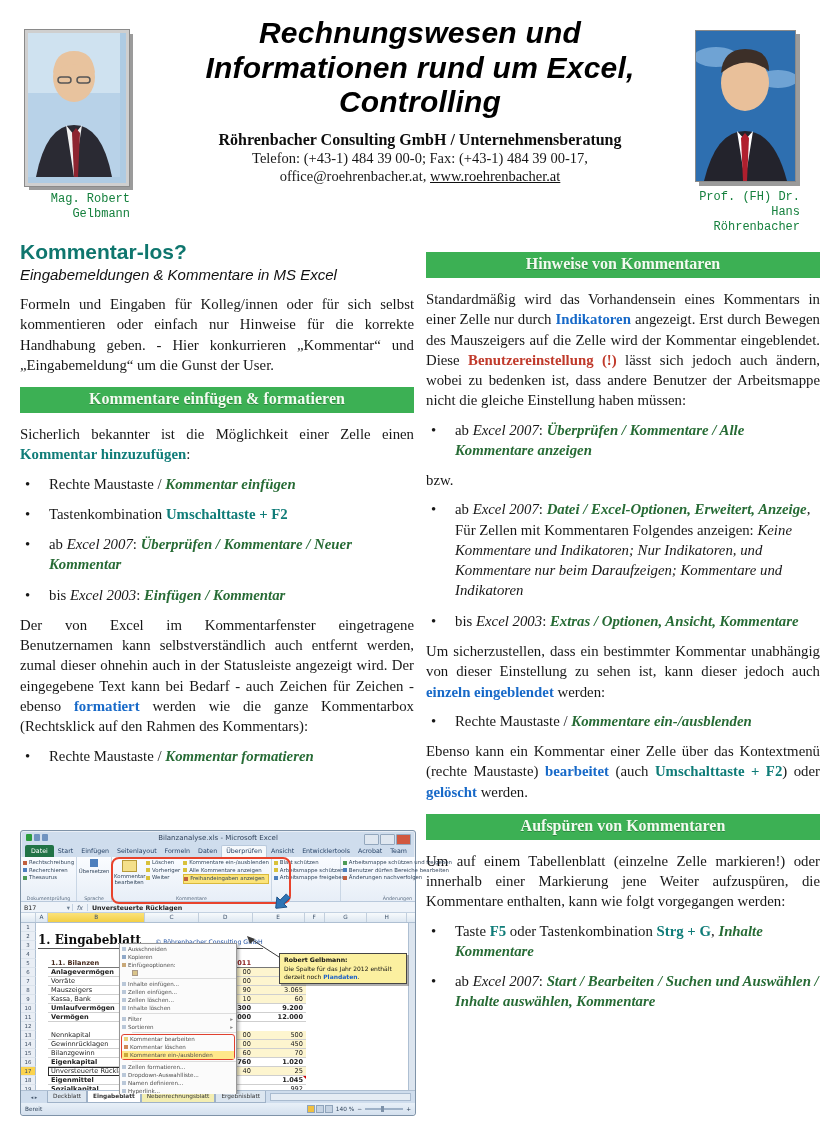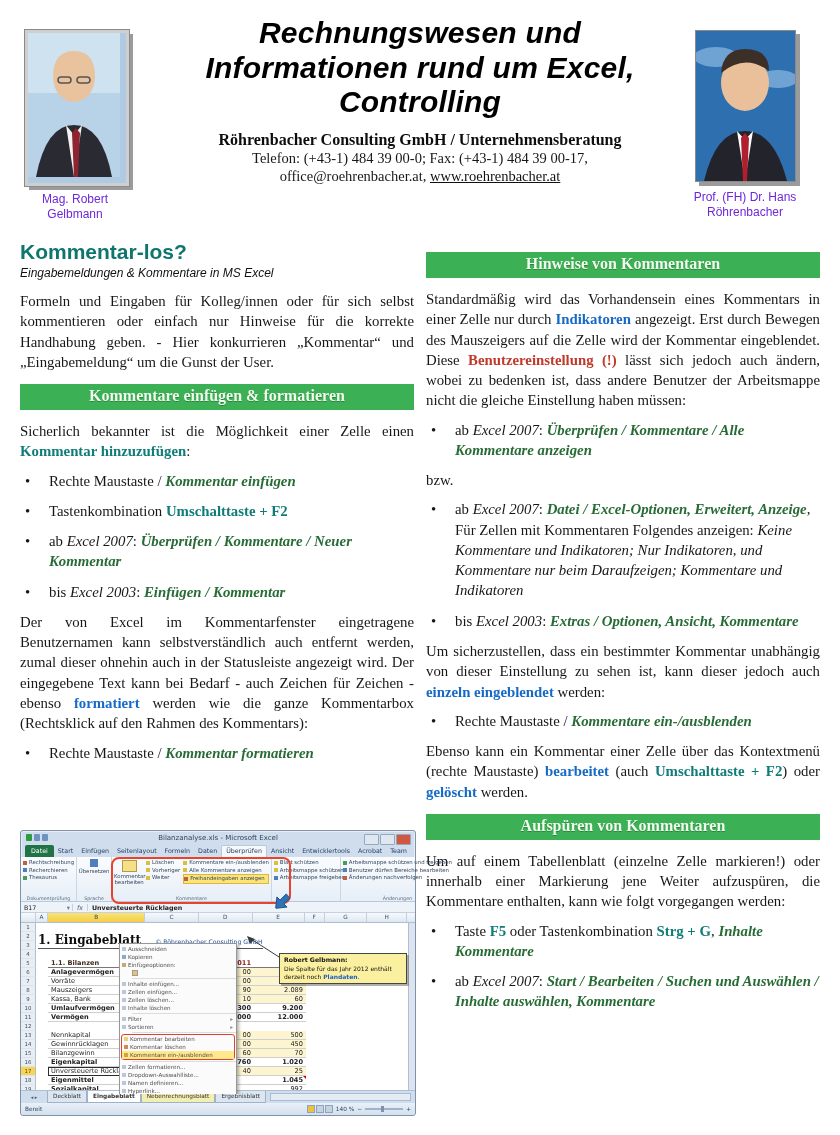--- a/index.html
+++ b/index.html
@@ -4,38 +4,38 @@
 <style>
   html,body{margin:0;padding:0;background:#ffffff;}
   .page{position:relative;width:840px;height:1135px;background:#fff;overflow:hidden;
         font-family:"Liberation Serif",serif;color:#171717;}
 
   
   .photo-frame{position:absolute;border:1px solid #8a8a8a;box-shadow:4px 4px 0 #9b9b9b;background:#aecbe3;}
   .photo-frame.left{left:25px;top:30px;width:98px;height:150px;border:3px solid #cfcfcf;outline:1px solid #8a8a8a;}
   .photo-frame.right{left:695px;top:30px;width:99px;height:150px;}
   .photo-frame svg{display:block;}
-  .caption{position:absolute;width:110px;text-align:center;font-family:Liberation Sans, sans-serif;
-           font-size:12px;line-height:1.25;color:#6d28d9;}
+  .caption{position:absolute;width:110px;text-align:right;font-family:Liberation Mono, monospace;
+           font-size:12px;line-height:1.25;color:#15803d;}
   .caption.left{left:20px;top:192px;}
   .caption.right{left:690px;top:190px;}
 
   .header-center{position:absolute;left:138px;width:564px;top:16px;text-align:center;}
   .main-title{font-family:"Liberation Sans",sans-serif;font-style:italic;font-weight:bold;
               font-size:30px;line-height:1.15;color:#000;letter-spacing:.2px;}
   .company-line{margin-top:11px;font-weight:bold;font-size:16px;color:#0d0d0d;}
   .contact-line{margin-top:1px;font-size:14.5px;}
   .website{text-decoration:underline;color:#111;}
 
   
   .col{position:absolute;top:240px;width:394px;}
   .col-left{left:20px;}
   .col-right{left:426px;}
   .h1{font-family:"Liberation Sans",sans-serif;font-weight:bold;font-size:21px;margin:0;color:#0f766e;}
-  .h2{font-family:"Liberation Sans",sans-serif;font-style:italic;font-size:12px;margin:2px 0 11px;color:#111;}
+  .h2{font-family:"Liberation Sans",sans-serif;font-style:italic;font-size:15px;margin:2px 0 11px;color:#111;}
   .p{font-size:14.8px;line-height:1.37;text-align:justify;margin:0 0 9px;}
   .banner{background:#3CB054;color:#F2FBEF;font-weight:bold;font-size:16px;text-align:center;
           padding:3px 0 5px;margin:12px 0 11px;text-shadow:0 1px 0 rgba(0,0,0,.25);}
   .bl{display:flex;font-size:14.8px;line-height:1.37;margin:0 0 10px;text-align:left;}
   .bl::before{content:"•";width:24px;padding-left:5px;flex:none;}
   .bl .bt{flex:1;}
   .kw-teal{color:#0F7C78;font-weight:bold;}
   .kw-blue{color:#1769C8;font-weight:bold;}
   .kw-green{color:#276B35;font-weight:bold;font-style:italic;}
   .kw-red{color:#C03A2B;font-weight:bold;}
@@ -497,21 +497,21 @@
           <div class="cg"></div>
           <div class="chh"></div>
           <div class="vsb"></div>
         </div>
       <div class="xrow">
           <div class="rn">8</div>
           <div class="ca"></div>
           <div class="cb u">Mauszeigers</div>
           <div class="cc"></div>
           <div class="cd yf u">90</div>
-          <div class="ce yf u">2.089</div>
+          <div class="ce yf u">3.065</div>
           <div class="cf"></div>
           <div class="cg"></div>
           <div class="chh"></div>
           <div class="vsb"></div>
         </div>
       <div class="xrow">
           <div class="rn">9</div>
           <div class="ca"></div>
           <div class="cb u">Kassa, Bank</div>
           <div class="cc"></div>

